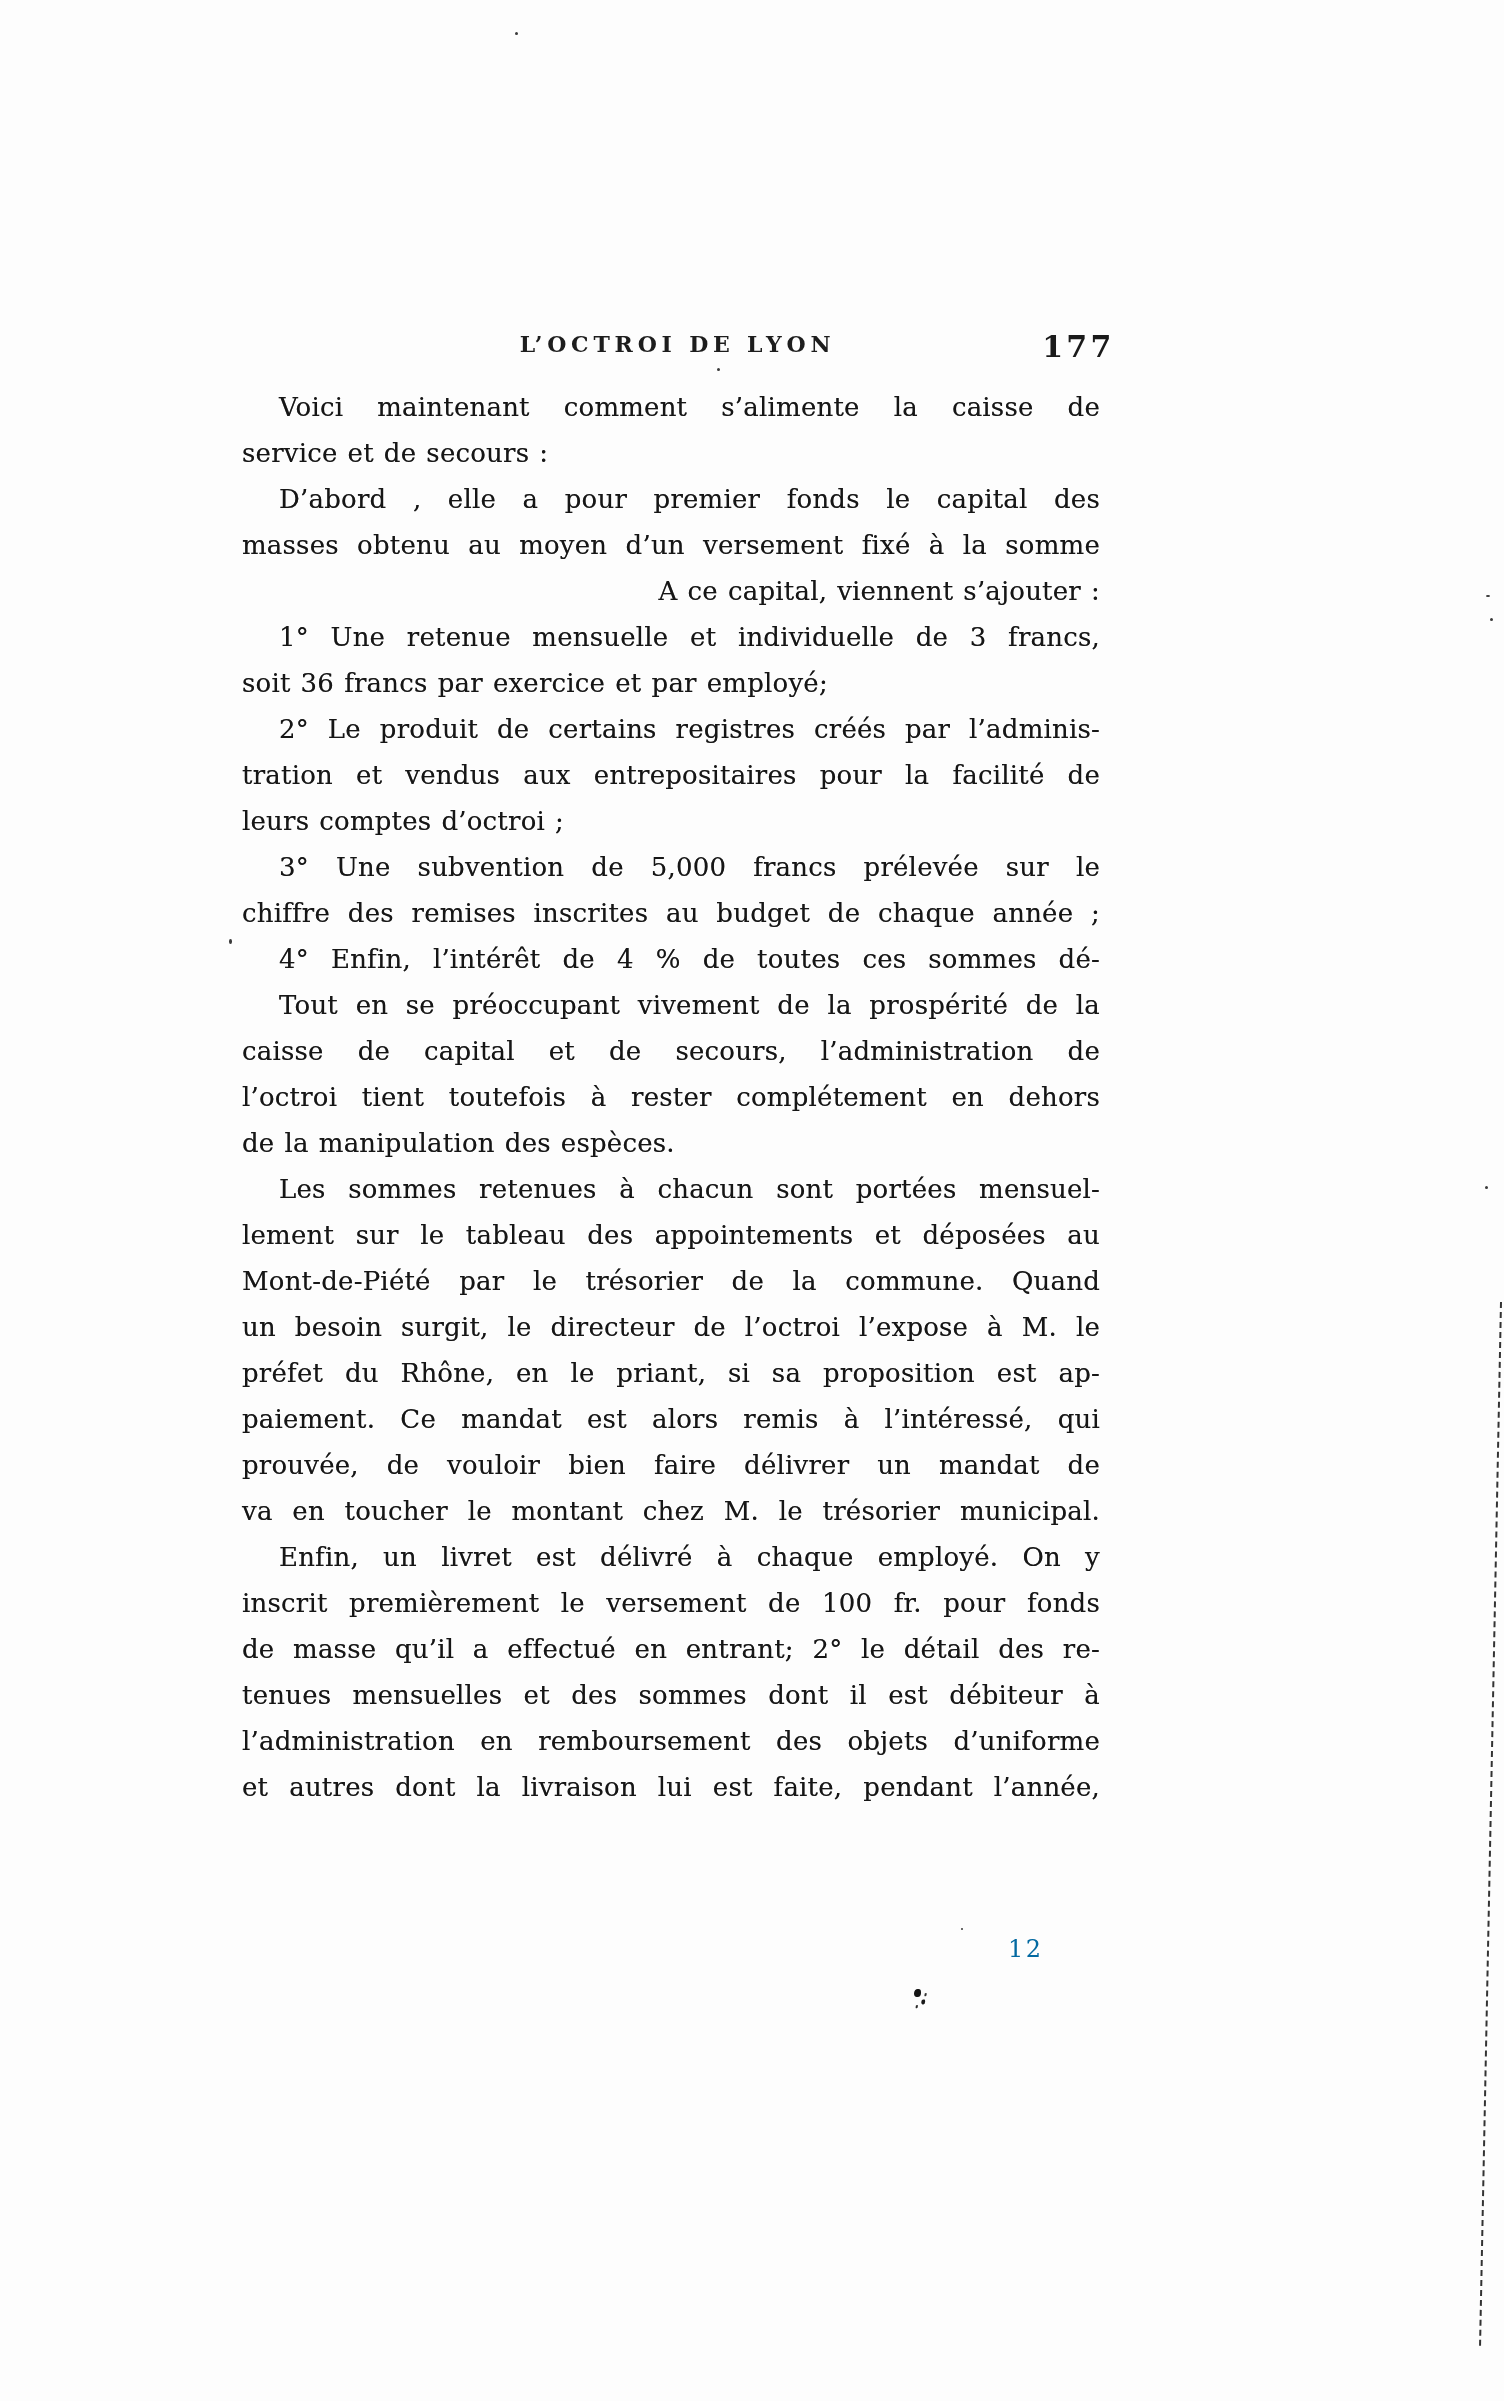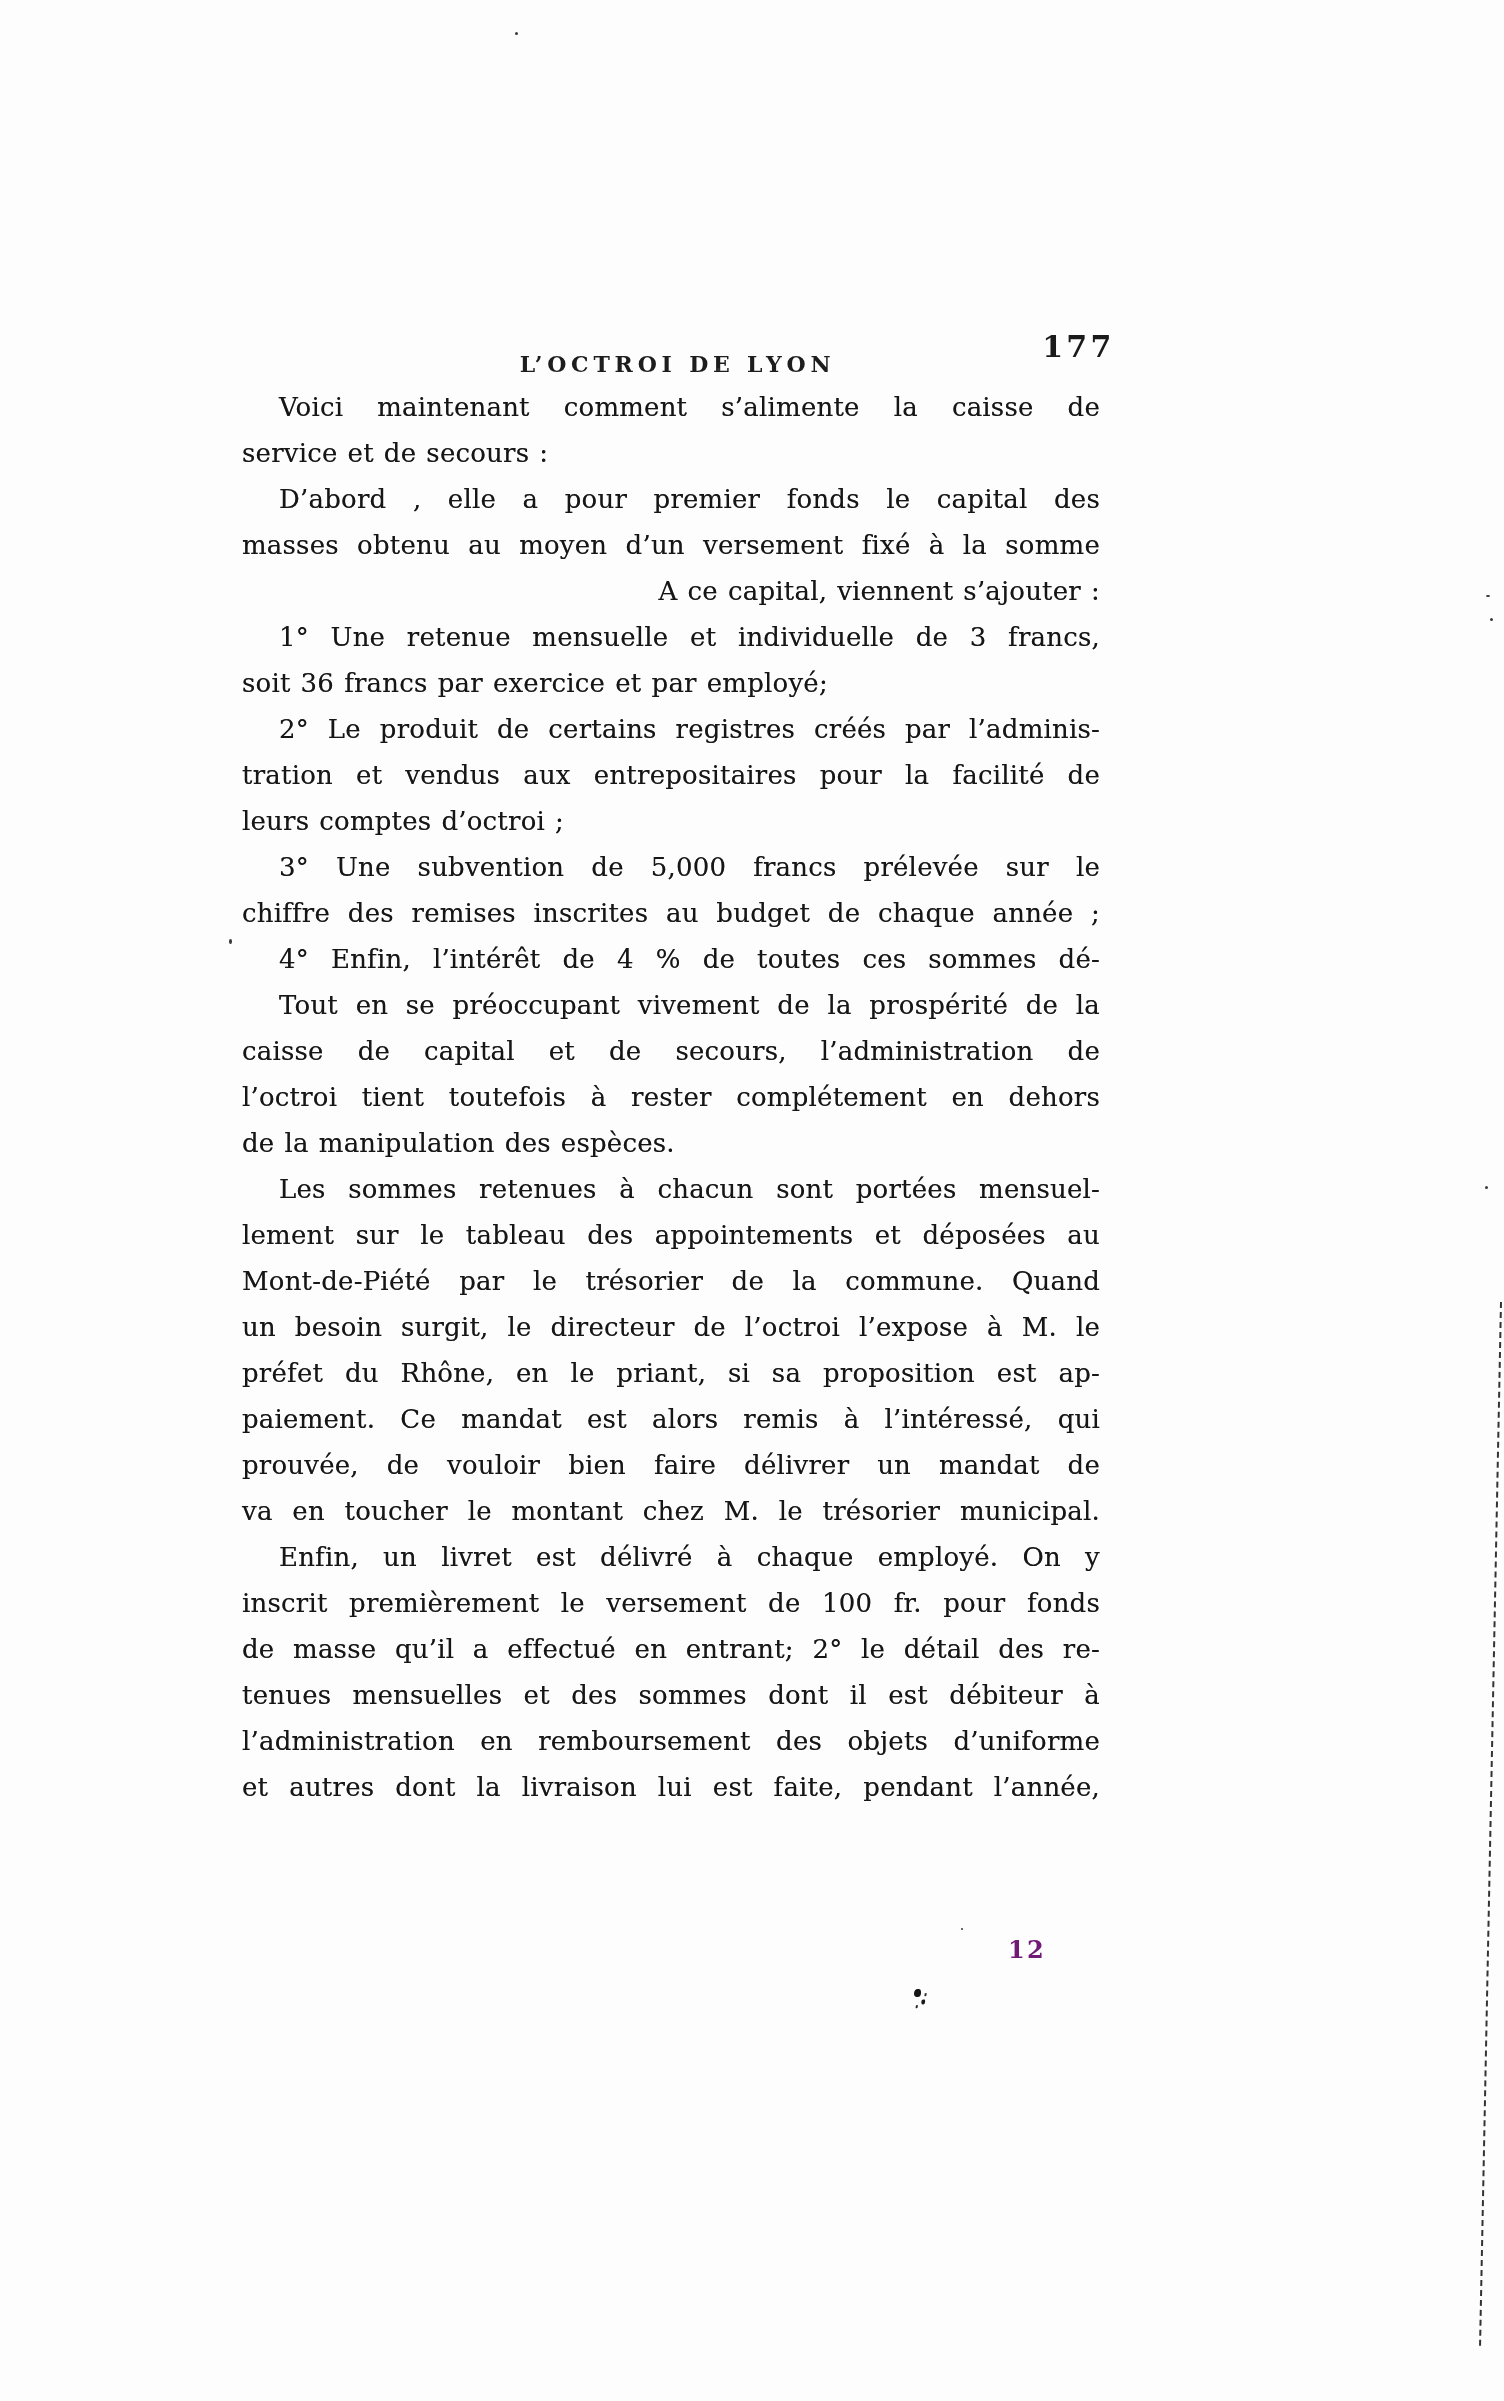--- a/index.html
+++ b/index.html
@@ -21,21 +21,20 @@
     left: 242px; top: 331px; width: 858px; height: 39px;
   }
   .header-title {
     display: block;
     text-align: center;
     font-size: 22px;
     font-weight: bold;
     letter-spacing: 4.8px;
     color: #1d1d1d;
     transform: translateX(6.5px);
-    margin-top: 20px;
   }
   .page-number {
     position: absolute;
     right: -14.5px; top: -1.6px;
     font-size: 30px;
     font-weight: bold;
     letter-spacing: 3.2px;
     color: #1a1a1a;
   }
   
@@ -58,23 +57,23 @@
   .j {
     text-align: justify;
     text-align-last: justify;
   }
   .ind { text-indent: 37px; text-align: right; }
   
   .signature-mark {
     position: absolute;
     left: 1008px; top: 1935px;
     font-size: 24px;
-    font-weight: bold;
+    font-weight: normal;
     letter-spacing: 2.4px;
-    color: #701a75;
+    color: #0369a1;
   }
   
   .ink-blot {
     position: absolute;
     left: 914px; top: 1989px;
     width: 6.5px; height: 8px;
     background: #141414;
     border-radius: 60% 40% 55% 45%;
     box-shadow: 5.7px 9px 0 -1.6px #1a1a1a, -0.8px 13.7px 0 -2.4px #2a2a2a, 8px 1.6px 0 -2.4px #333;
   }

